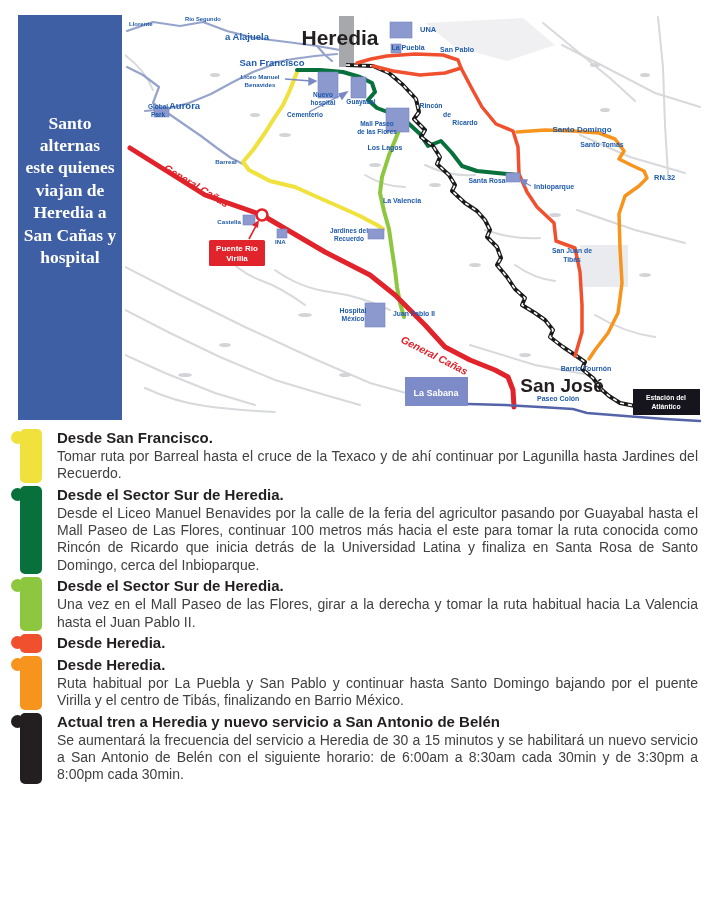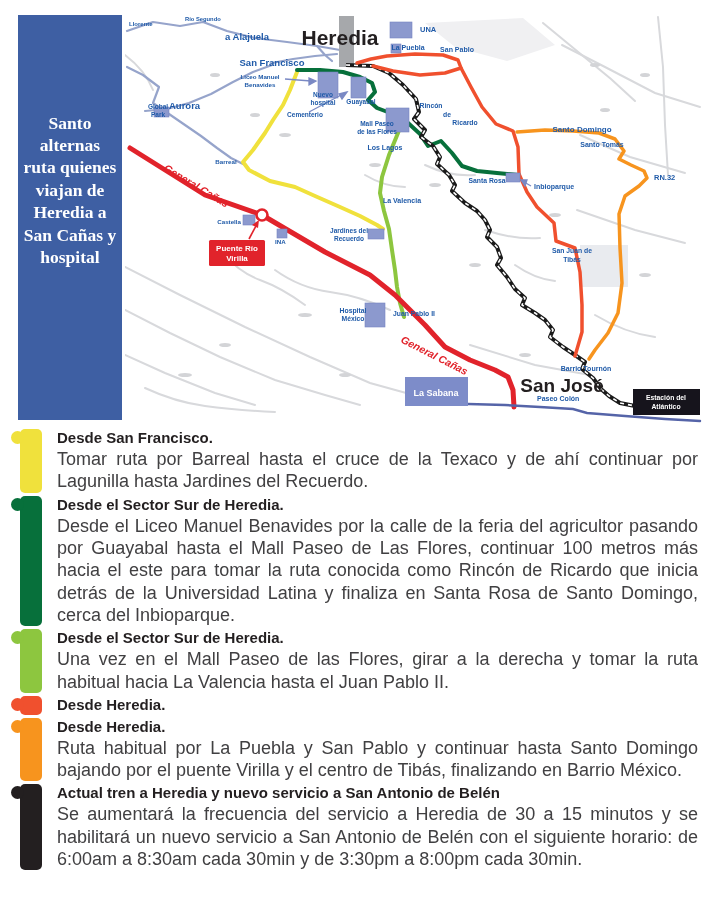--- a/index.html
+++ b/index.html
@@ -16,38 +16,38 @@
   .lbl{fill:#1F5AA8;font-weight:bold;}
   .big{fill:#231F20;font-weight:bold;}
   .wt{fill:#fff;font-weight:bold;}
   
   .legend{position:absolute;left:20px;top:429px;width:678px;}
   .lrow{display:flex;margin-bottom:3px;}
   .marker{flex:0 0 22px;border-radius:5px;position:relative;margin-right:15px;}
   .marker .dot{position:absolute;left:-9px;top:2px;width:13px;height:13px;border-radius:50%;}
   .ltext{flex:1;}
   .ltext h3{margin:0 0 1px 0;font-size:15px;color:#231F20;line-height:1.2;}
-  .ltext p{margin:0;font-size:18px;color:#414042;line-height:1.24;text-align:justify;}
+  .ltext p{margin:0;font-size:14px;color:#414042;line-height:1.24;text-align:justify;}
   .c0,.c0 .dot{background:#F0E13C;}
   .c1,.c1 .dot{background:#07703B;}
   .c2,.c2 .dot{background:#8DC63F;}
   .c3,.c3 .dot{background:#F0502E;}
   .c4,.c4 .dot{background:#F7941E;}
   .c5,.c5 .dot{background:#231F20;}
 </style>
 </head>
 <body>
 
 <div id="page">
 
   <div class="sidebar">
     <div class="title">
       <div>Santo</div>
       <div>alternas</div>
-      <div>ruta quienes</div>
+      <div>este quienes</div>
       <div>viajan de</div>
       <div>Heredia a</div>
       <div>San Cañas y</div>
       <div>hospital</div>
     </div>
   </div>
 
   <div class="map">
   <svg width="577" height="410" viewBox="0 0 577 410" xmlns="http://www.w3.org/2000/svg">
 

